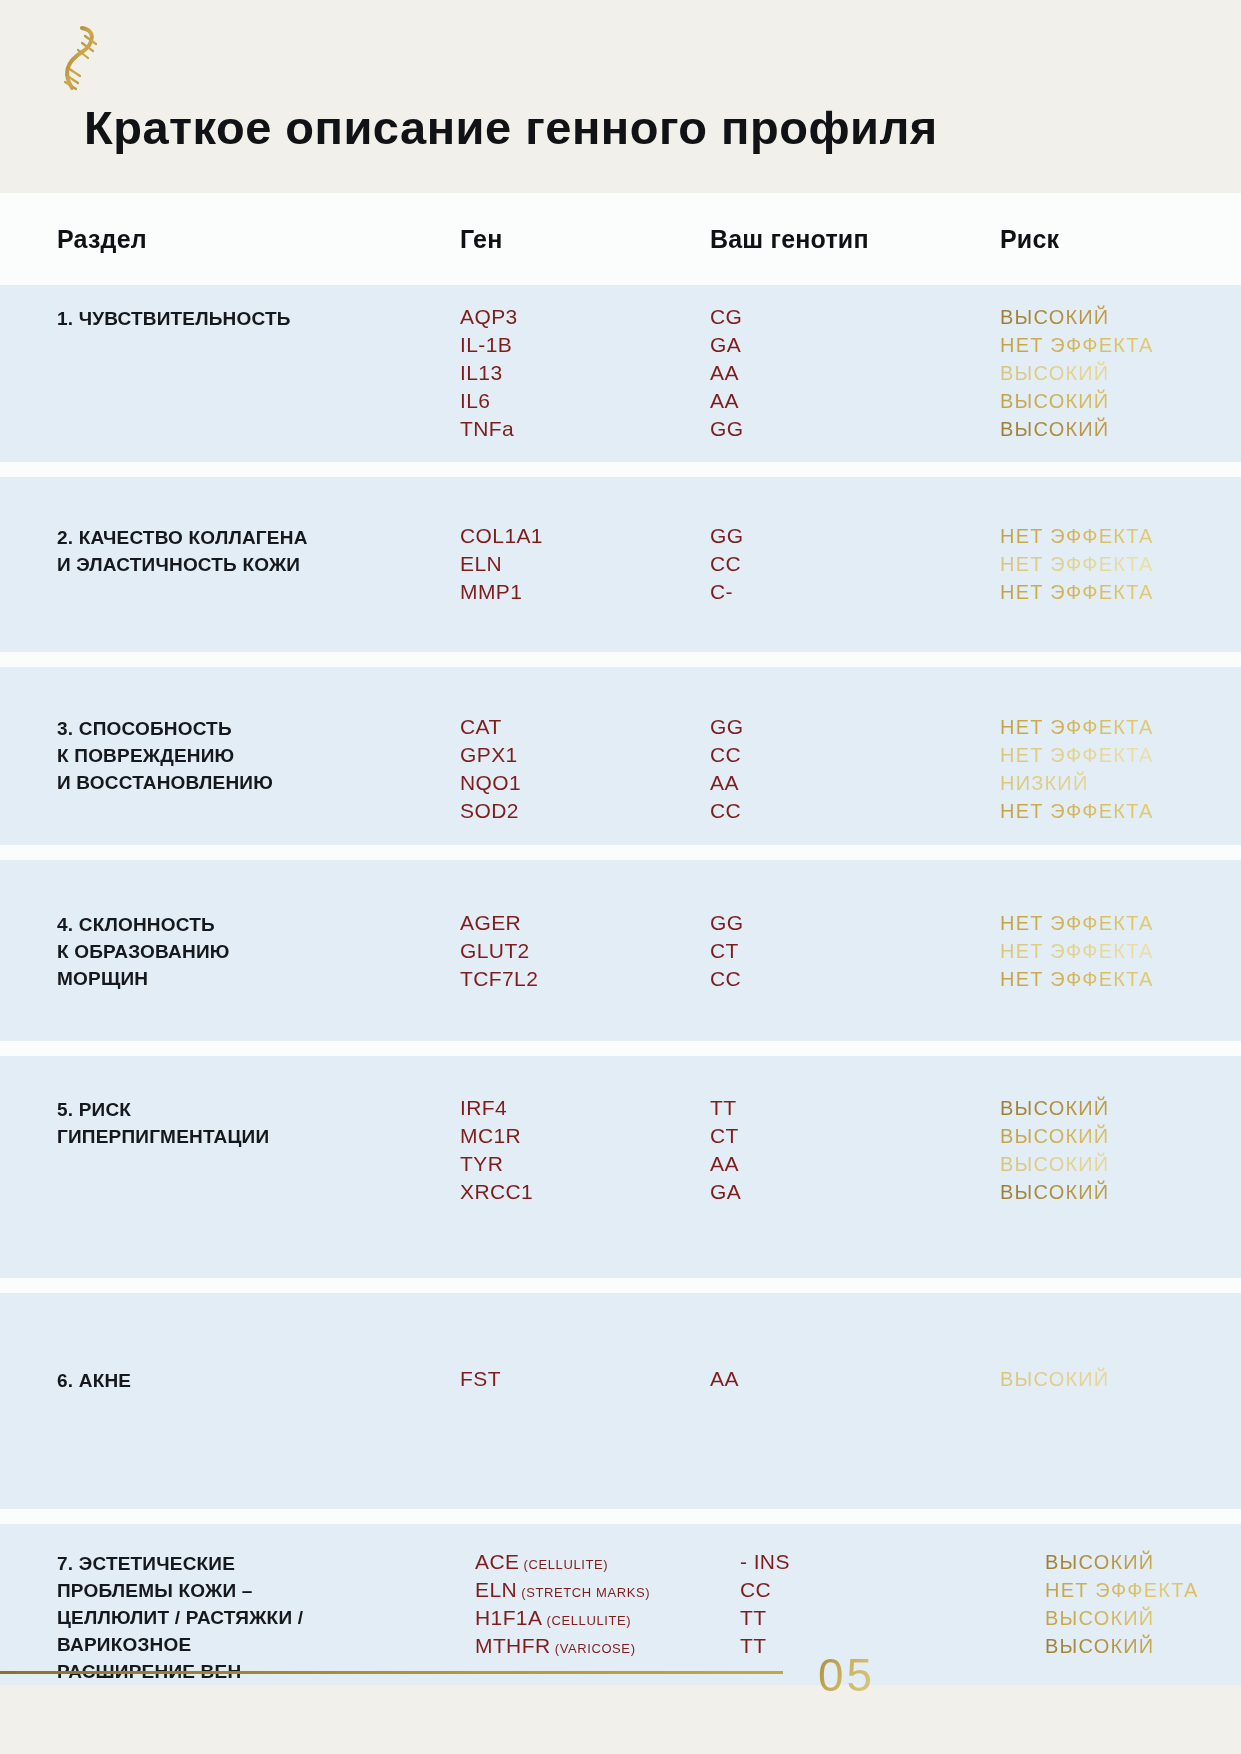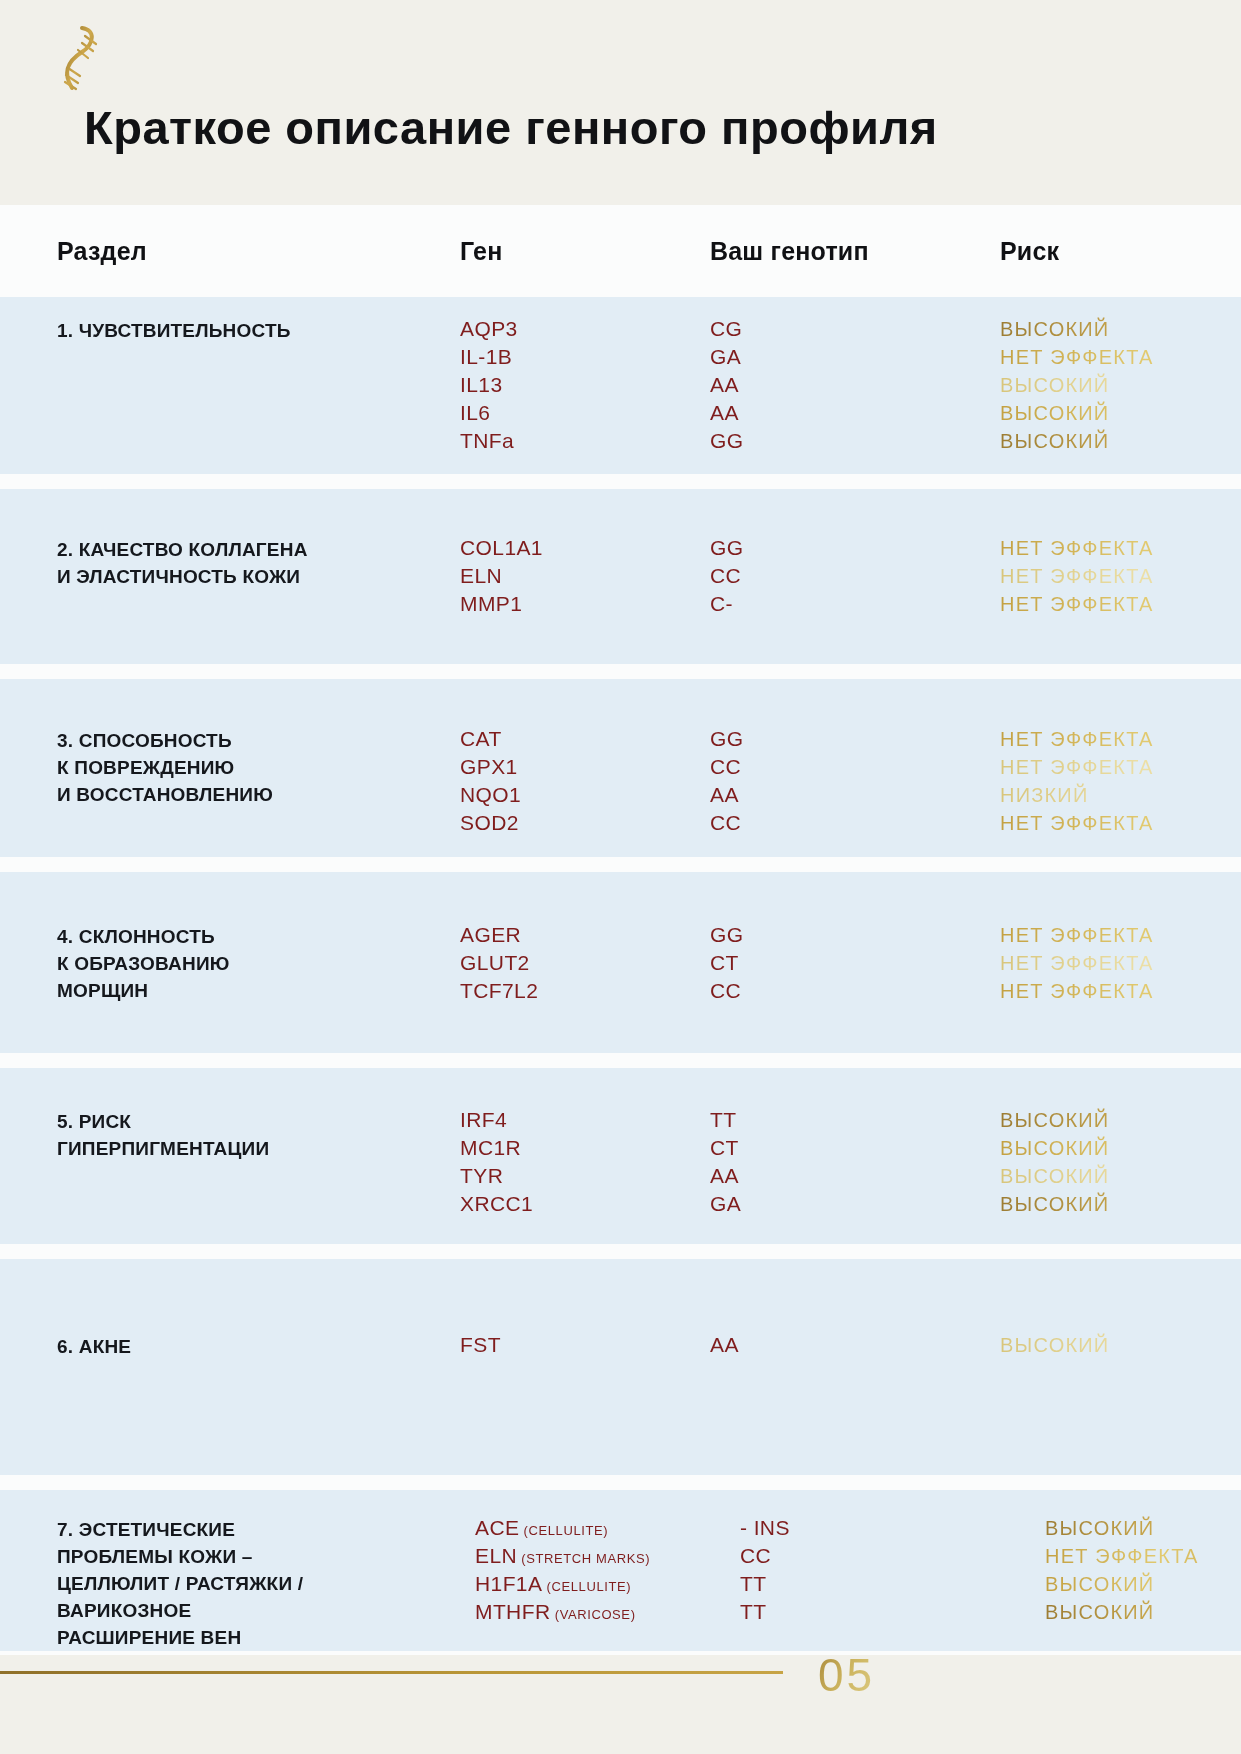--- a/index.html
+++ b/index.html
@@ -16,21 +16,21 @@
 
   
   .page-title {
     position:absolute; left:84px; top:100px;
     font-size:47px; font-weight:800; letter-spacing:0.5px;
     color:#111215;
   }
 
   
   .table-area {
-    position:absolute; left:0; top:205px; width:1241px; height:1450px;
+    position:absolute; left:0; top:193px; width:1241px; height:1450px;
     background:#fbfcfc;
   }
 
   .grid-row {
     display:grid;
     grid-template-columns:403px 250px 290px auto;
     padding-left:57px;
   }
 
   .header-row { height:92px; align-items:center; }
@@ -39,21 +39,21 @@
   
   .section {
     background:#e2edf5;
     margin-bottom:15px;
     align-items:start;
   }
   .section.s1 { height:177px; padding-top:18px; }
   .section.s2 { height:175px; padding-top:45px; }
   .section.s3 { height:178px; padding-top:46px; }
   .section.s4 { height:181px; padding-top:49px; }
-  .section.s5 { height:176px; padding-top:38px; }
+  .section.s5 { height:222px; padding-top:38px; }
   .section.s6 { height:216px; padding-top:72px; }
   .section.s7 { height:161px; padding-top:24px; margin-bottom:16px;gap:15px; }
 
   .section-title {
     font-size:19px; font-weight:700; color:#15181d;
     text-transform:uppercase; line-height:27px; letter-spacing:0.2px;
     padding-top:2px;
   }
   .cell-line { line-height:28px; height:28px; white-space:nowrap; }
   .gene-cell, .genotype-cell {

